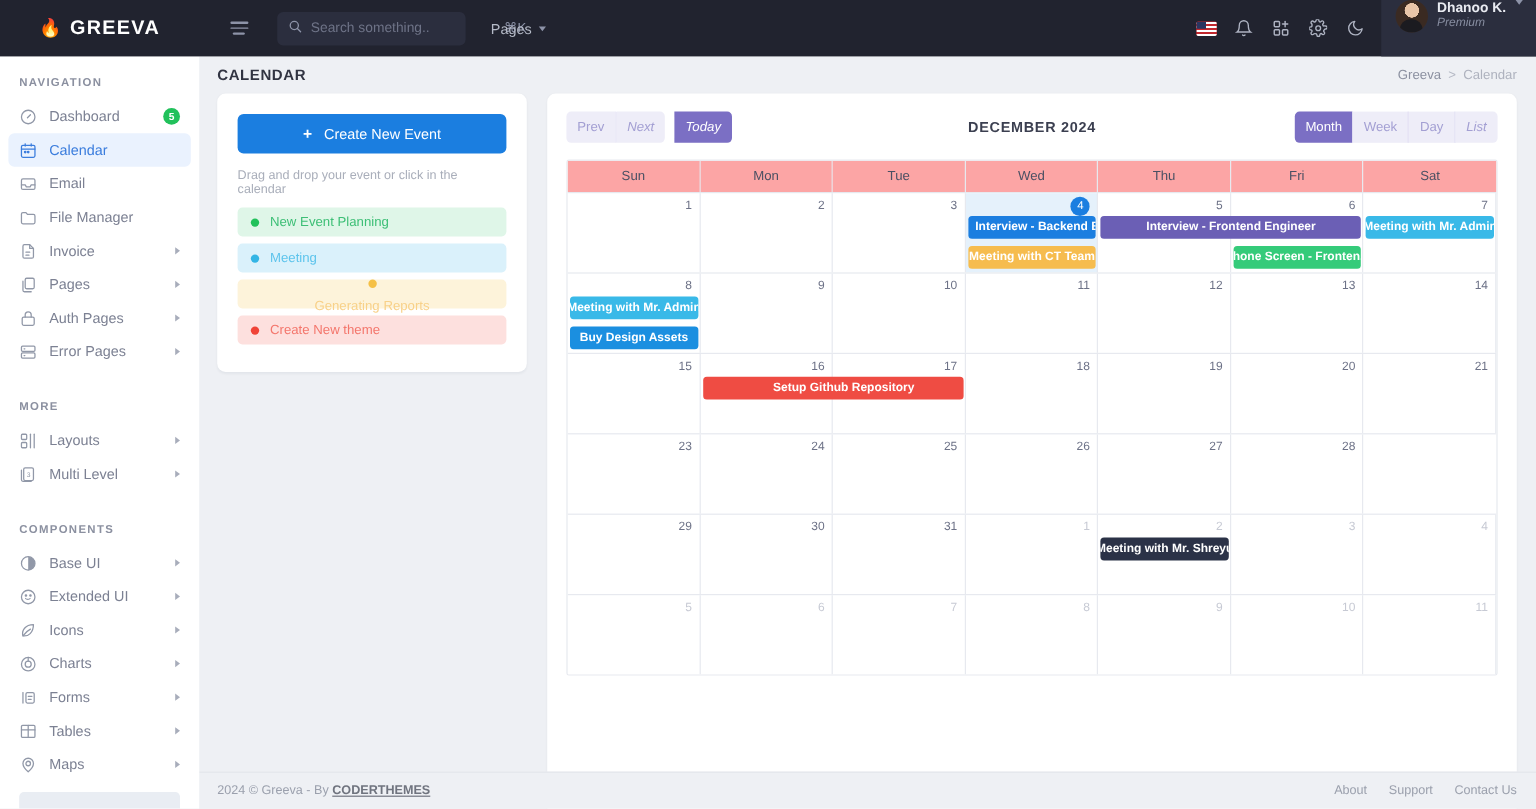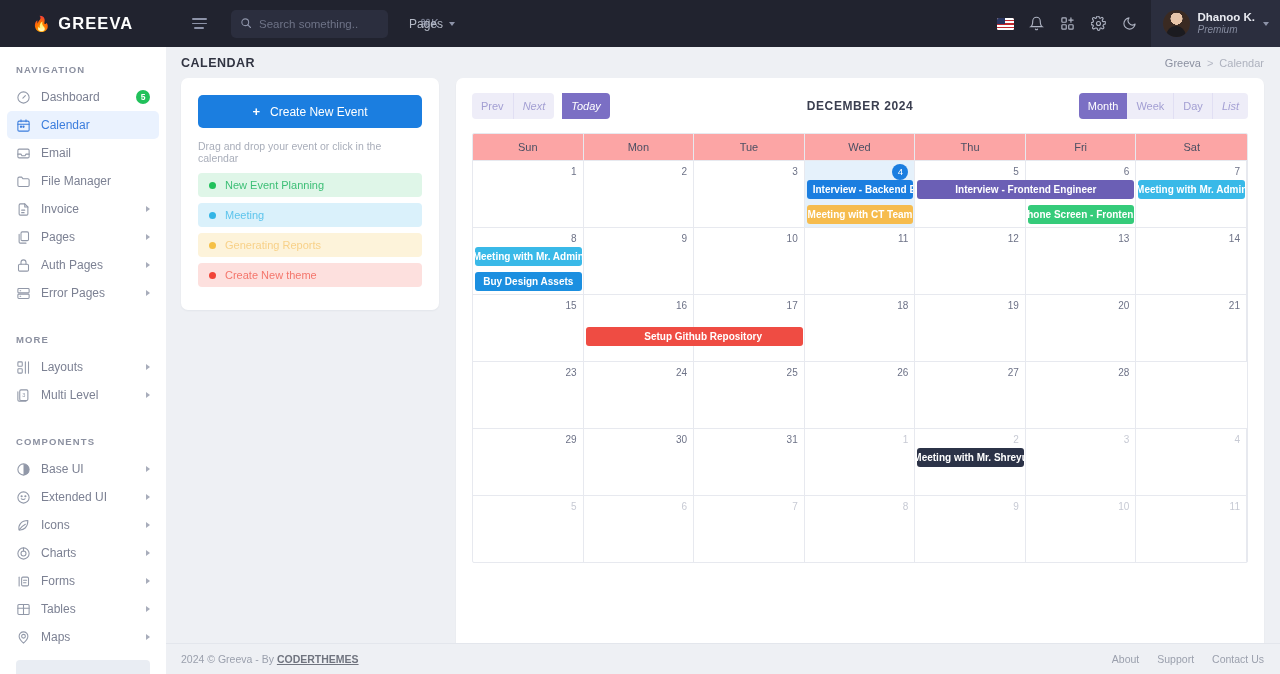--- a/index.html
+++ b/index.html
@@ -64,21 +64,21 @@
   }
   .flag {
     width: 17px; height: 12px; border-radius: 1.5px; overflow: hidden;
     position: relative; background: #c1272d;
   }
   .flag .stripes { position:absolute; inset:0;
     background: repeating-linear-gradient(#fff 0 1.7px, #c1272d 1.7px 3.4px); }
   .flag .canton { position:absolute; left:0; top:0; width:8px; height:6.5px;
     background:#2a3560; }
   .user-chip {
-    height: 47px; background: #2b2e3e; display: flex; align-items: center;
+    height: 47px; background: #2b2e3e; display: flex; align-items: flex-start;
     gap: 8px; padding: 0 11px 0 12px; margin-left: 6px; cursor: pointer;
   }
   .avatar {
     width: 27px; height: 27px; border-radius: 50%; overflow: hidden;
     background: radial-gradient(circle at 50% 32%, #e8c5a8 0 26%, #3a2a22 27% 100%);
     position: relative;
   }
   .avatar::after {
     content:''; position:absolute; left:50%; bottom:0; transform:translateX(-50%);
     width: 19px; height: 11px; border-radius: 9px 9px 0 0; background: #1b1b20;
@@ -523,21 +523,21 @@
       <div class="drag-hint">Drag and drop your event or click in the calendar</div>
       <div id="draggable-events">
           <div class="ev-item" style="background: rgb(223, 246, 232); color: rgb(61, 191, 118);">
             <span class="dot" style="background:#21c15b"></span>
             <span>New Event Planning</span>
           </div>
           <div class="ev-item" style="background: rgb(218, 241, 251); color: rgb(93, 196, 236);">
             <span class="dot" style="background:#33b5e5"></span>
             <span>Meeting</span>
           </div>
-          <div class="ev-item" style="background: rgb(253, 243, 218); color: rgb(248, 209, 137);">
+          <div class="ev-item" style="background: rgb(253, 243, 218); color: rgb(248, 209, 137); flex-direction: column;">
             <span class="dot" style="background:#f5c046"></span>
             <span>Generating Reports</span>
           </div>
           <div class="ev-item" style="background: rgb(253, 224, 222); color: rgb(244, 118, 108);">
             <span class="dot" style="background:#f04438"></span>
             <span>Create New theme</span>
           </div>
         </div>
     </section>
 
@@ -645,21 +645,21 @@
               <div class="cal-cell">
                 <span class="daynum">19</span>
               </div>
               <div class="cal-cell">
                 <span class="daynum">20</span>
               </div>
               <div class="cal-cell">
                 <span class="daynum">21</span>
               </div>
               <div class="evlayer">
-                <div class="ev center" style="background: rgb(239, 76, 67); left: calc(14.2857% + 2px); width: calc(28.5714% - 4px); top: 32px; padding-left: 24px;">Setup Github Repository</div>
+                <div class="ev center" style="background: rgb(239, 76, 67); left: calc(14.2857% + 2px); width: calc(28.5714% - 4px); top: 19px; padding-left: 24px;">Setup Github Repository</div>
               </div>
             </div>
             <div class="cal-week">
               <div class="cal-cell">
                 <span class="daynum">23</span>
               </div>
               <div class="cal-cell">
                 <span class="daynum">24</span>
               </div>
               <div class="cal-cell">

